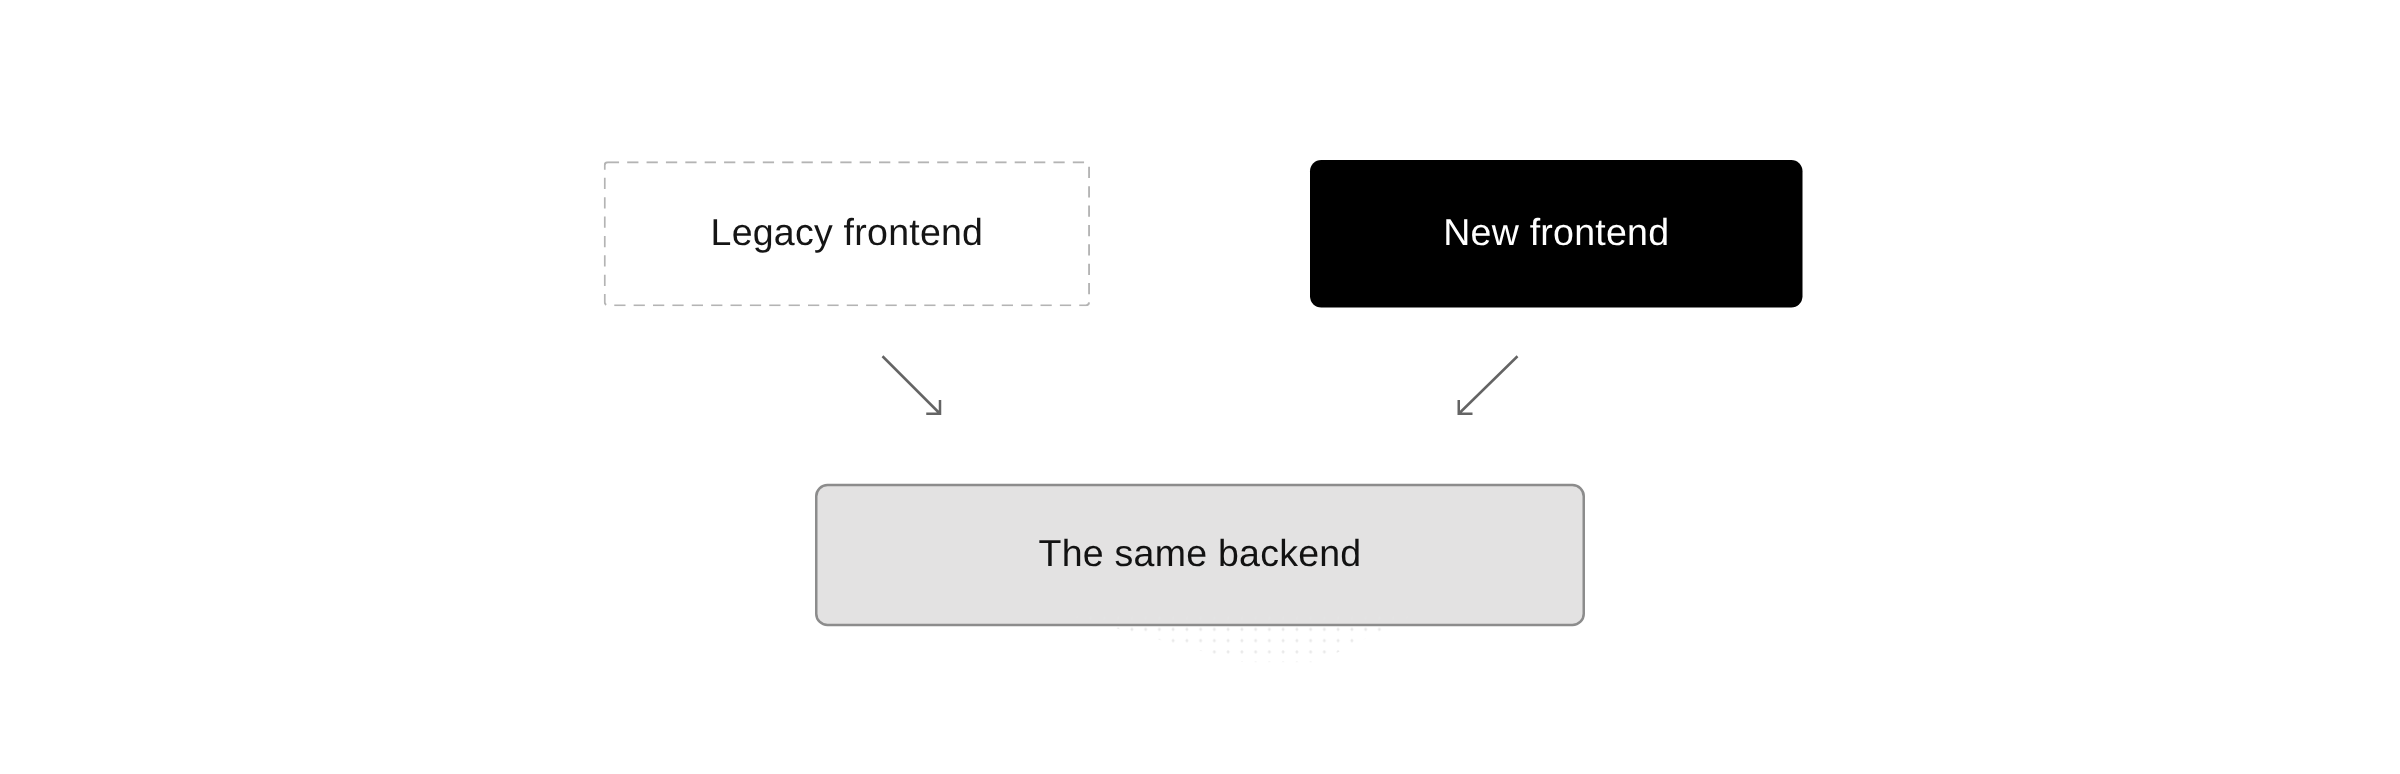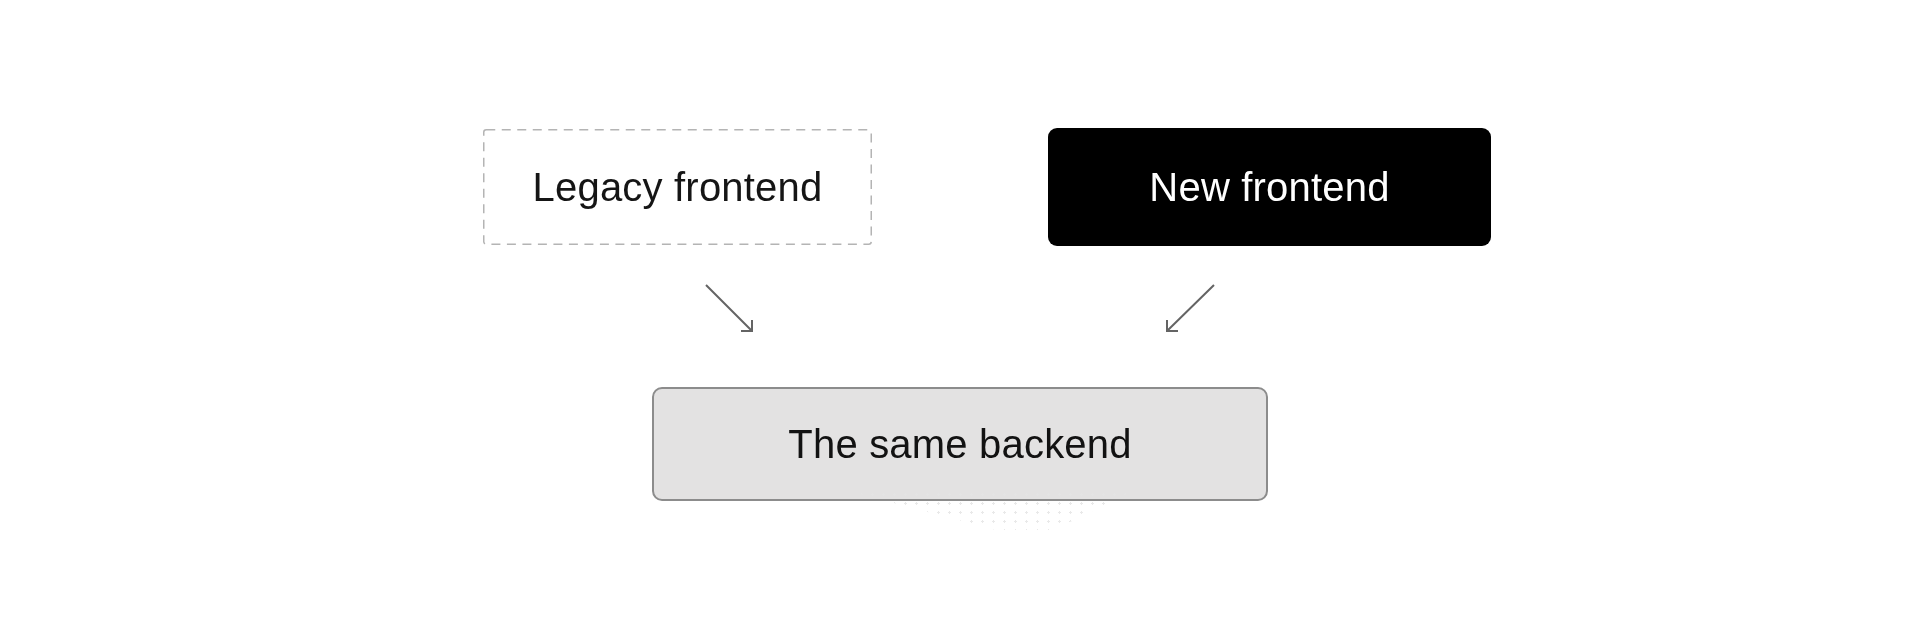--- a/index.html
+++ b/index.html
@@ -14,42 +14,42 @@
     overflow: hidden;
     background: #ffffff;
     font-family: "Liberation Sans", sans-serif;
   }
   .box {
     position: absolute;
     box-sizing: border-box;
     display: flex;
     align-items: center;
     justify-content: center;
-    font-size: 40px;
+    font-size: 30px;
     font-weight: 400;
     letter-spacing: 0.2px;
     white-space: nowrap;
   }
   .box--legacy {
     left: 483px;
     top: 129px;
     width: 389px;
     height: 116px;
   }
   .box--legacy .dashed-rect {
     position: absolute;
     left: 0;
     top: 0;
     width: 100%;
     height: 100%;
   }
   .box--new {
     left: 1048px;
     top: 128px;
-    width: 443px;
+    width: 394px;
     height: 118px;
     border-radius: 9px;
   }
   .box--backend {
     left: 652px;
     top: 387px;
     width: 616px;
     height: 114px;
     border-radius: 10px;
     border: 2.5px solid #8c8c8c;

